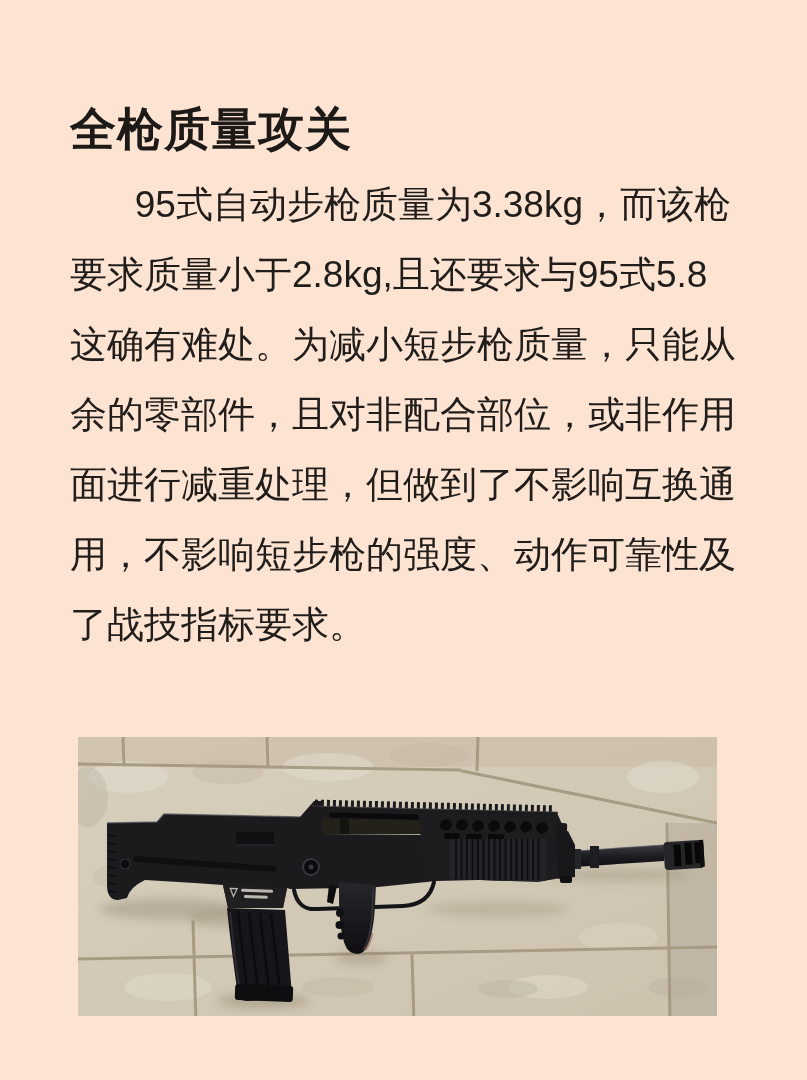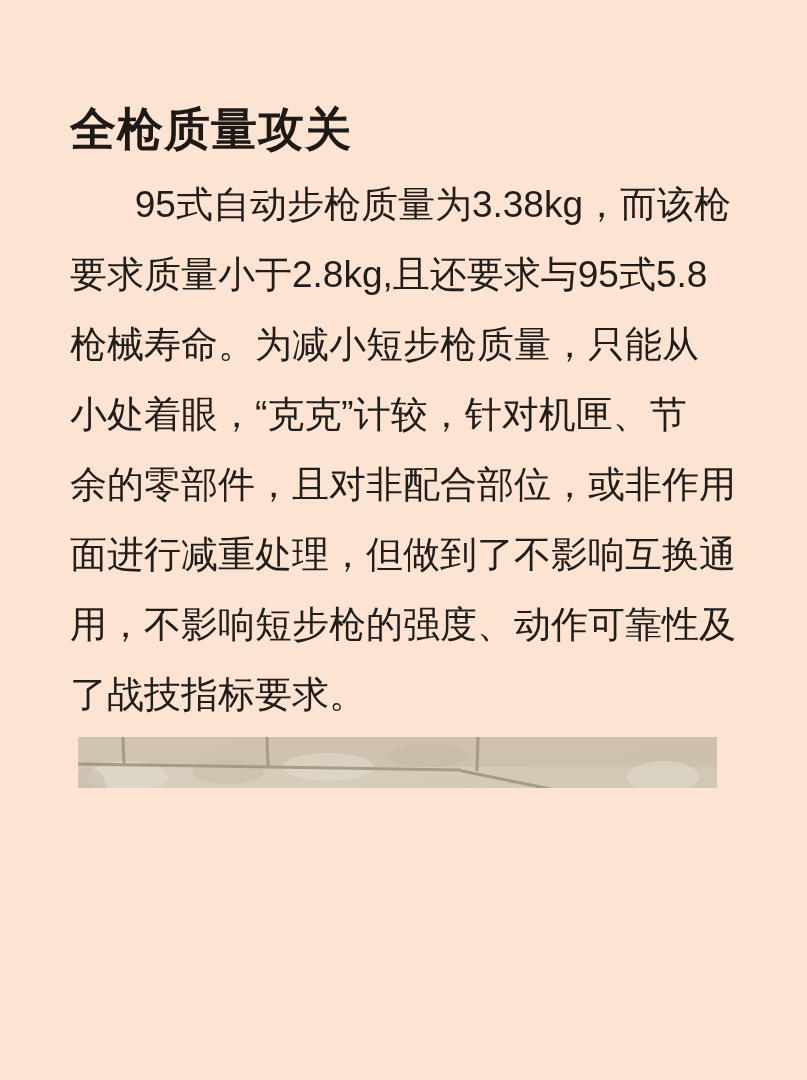--- a/index.html
+++ b/index.html
@@ -1,19 +1,19 @@
 <!DOCTYPE html>
 <html><head>
 <meta charset="utf-8">
 <style>
   * { margin:0; padding:0; box-sizing:border-box; }
   html,body { background:#fce3d2; }
   .page {
     position:relative;
-    width:807px; height:788px;
+    width:807px; height:1016px;
     background:#fce3d2;
     overflow:hidden;
     font-family:"Liberation Sans","DejaVu Sans",sans-serif;
   }
   .article {
     position:absolute; left:70px; top:100px; width:672px;
   }
   .title {
     font-size:46px; line-height:58px; font-weight:800;
     color:#1c1917; letter-spacing:1px;
@@ -33,22 +33,21 @@
 </head>
 <body>
 
 <div class="page">
 
   <div class="article">
     <div class="title">全枪质量攻关</div>
     <div class="body-lines">
       <div class="body-line indent">95式自动步枪质量为3.38kg，而该枪</div>
       <div class="body-line">要求质量小于2.8kg,且还要求与95式5.8</div>
-      <div class="body-line">枪械寿命。为减小短步枪质量，只能从</div>
-      <div class="body-line">小处着眼，“克克”计较，针对机匣、节</div>
+      <div class="body-line">这确有难处。为减小短步枪质量，只能从</div>
       <div class="body-line">余的零部件，且对非配合部位，或非作用</div>
       <div class="body-line">面进行减重处理，但做到了不影响互换通</div>
       <div class="body-line">用，不影响短步枪的强度、动作可靠性及</div>
       <div class="body-line">了战技指标要求。</div>
     </div>
   </div>
 
   <div class="photo">
     <svg viewBox="0 0 639 286" xmlns="http://www.w3.org/2000/svg">
       <defs>

